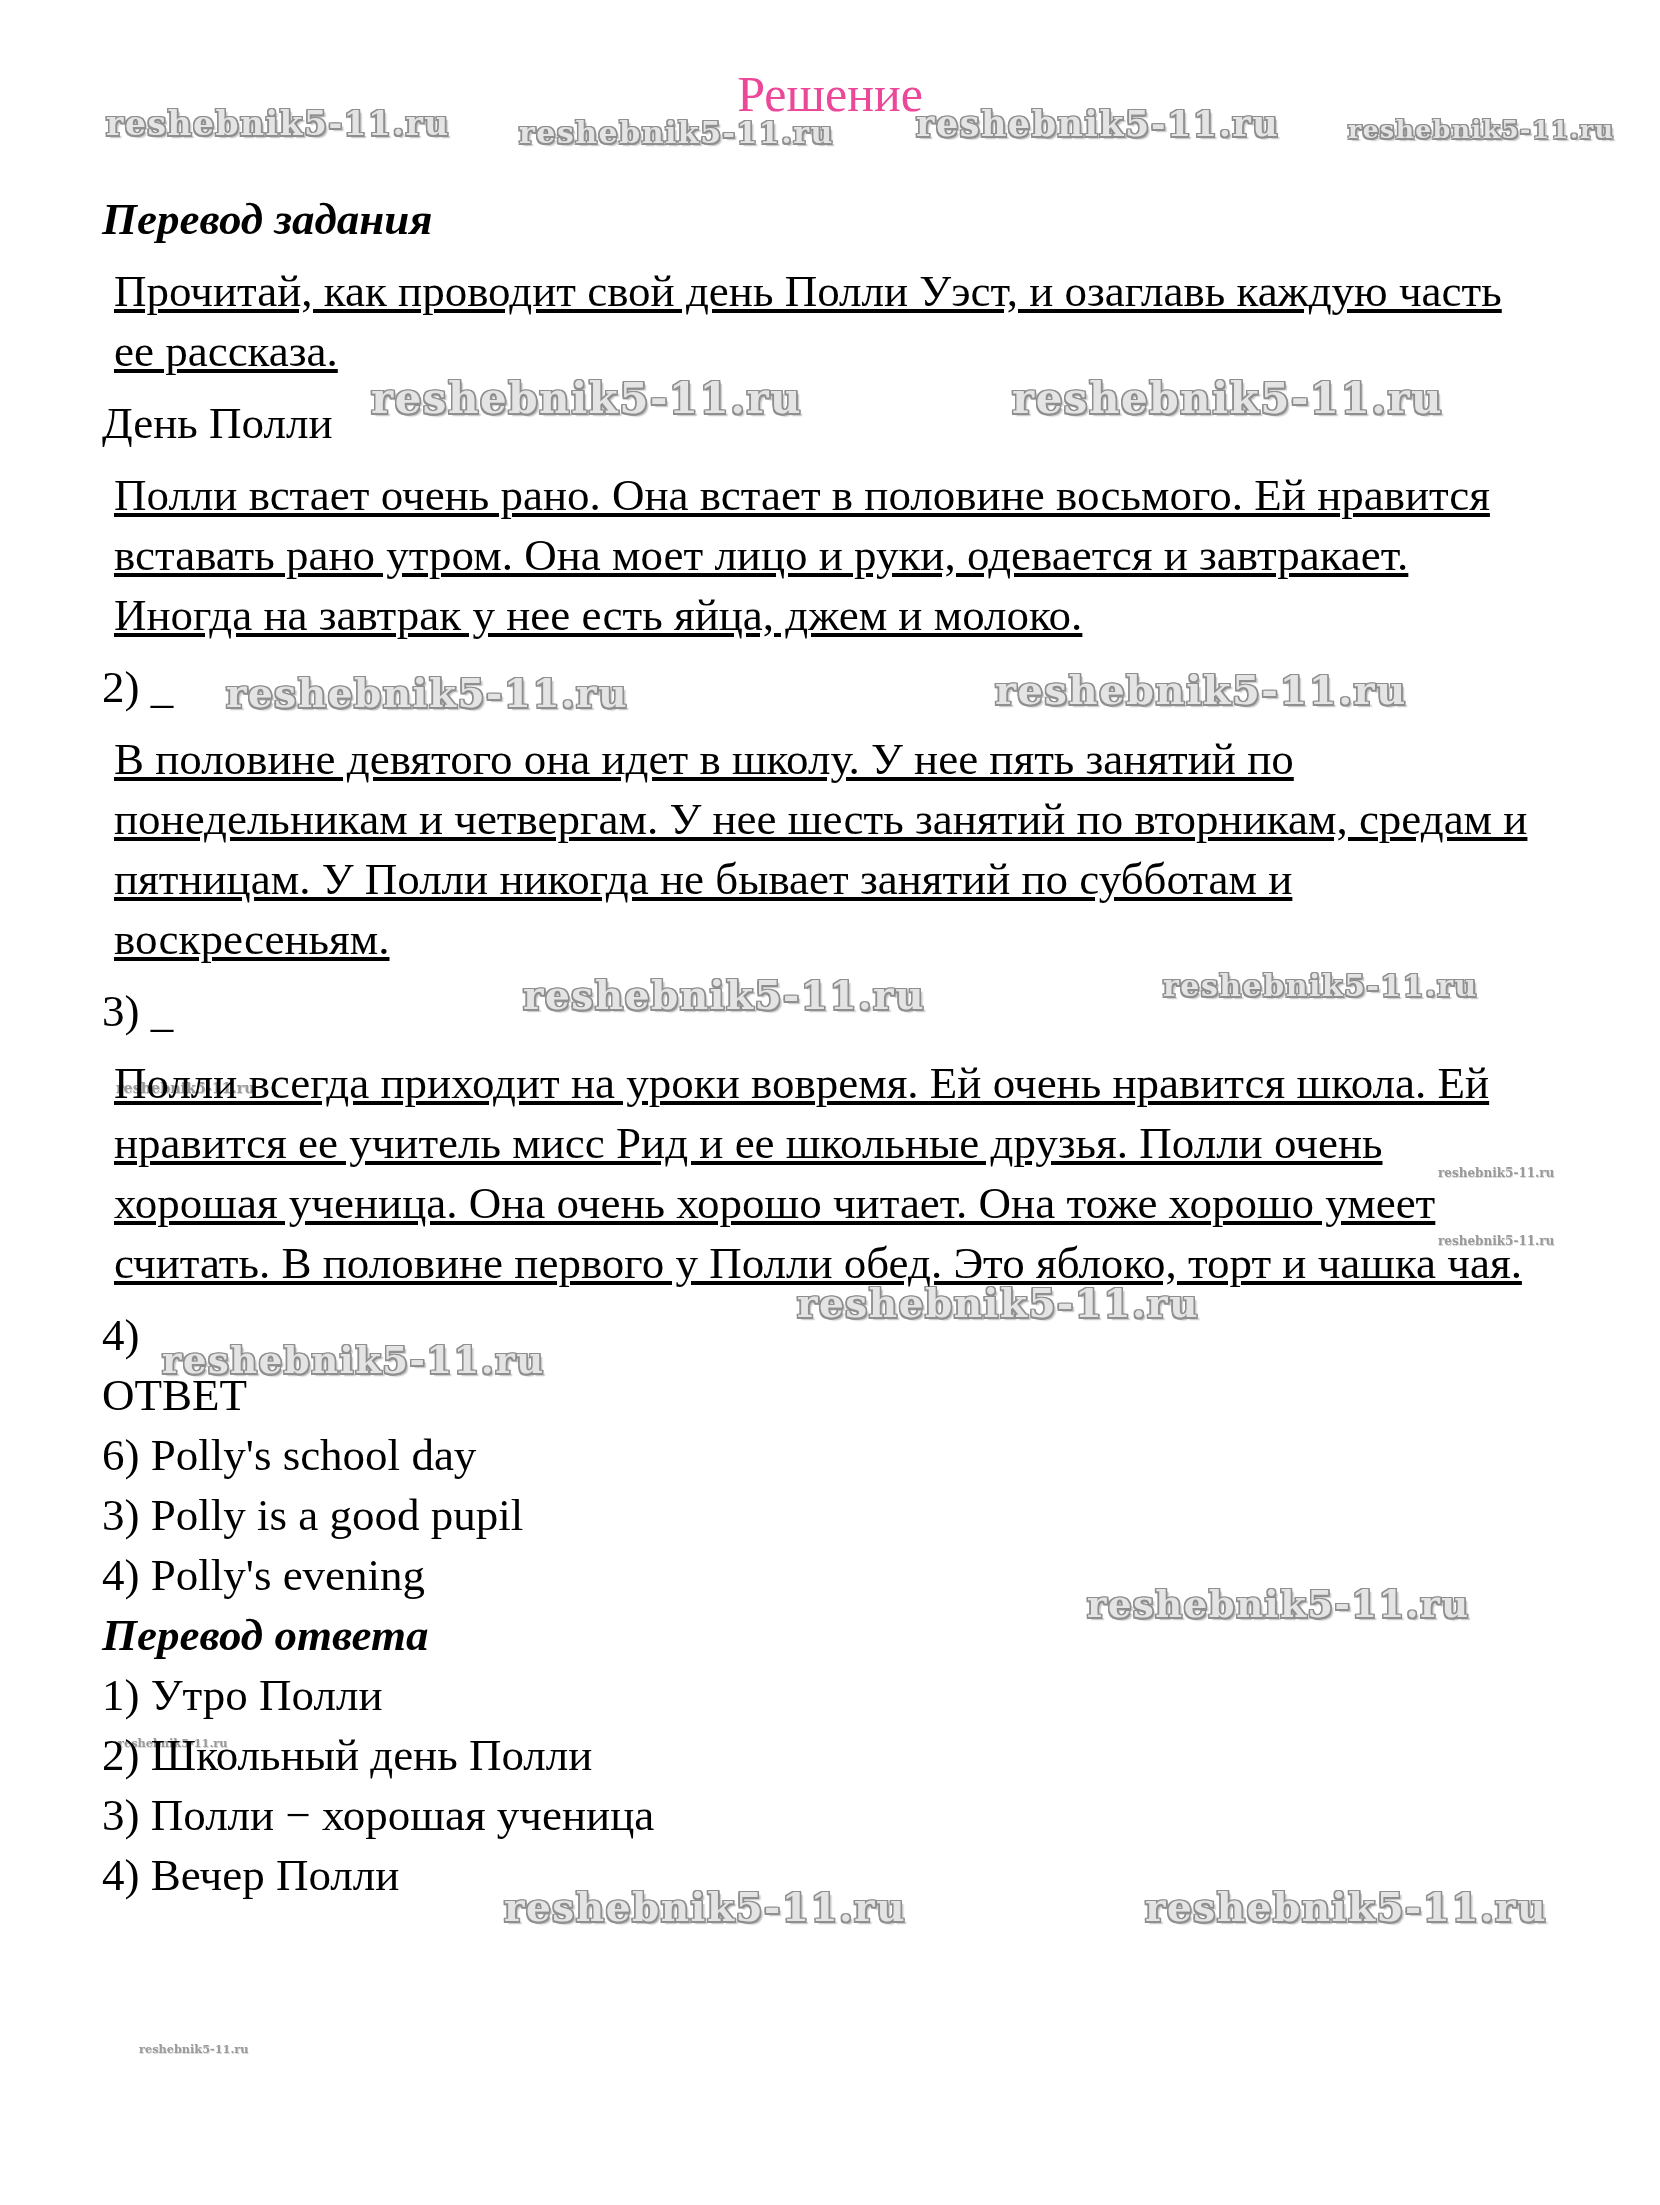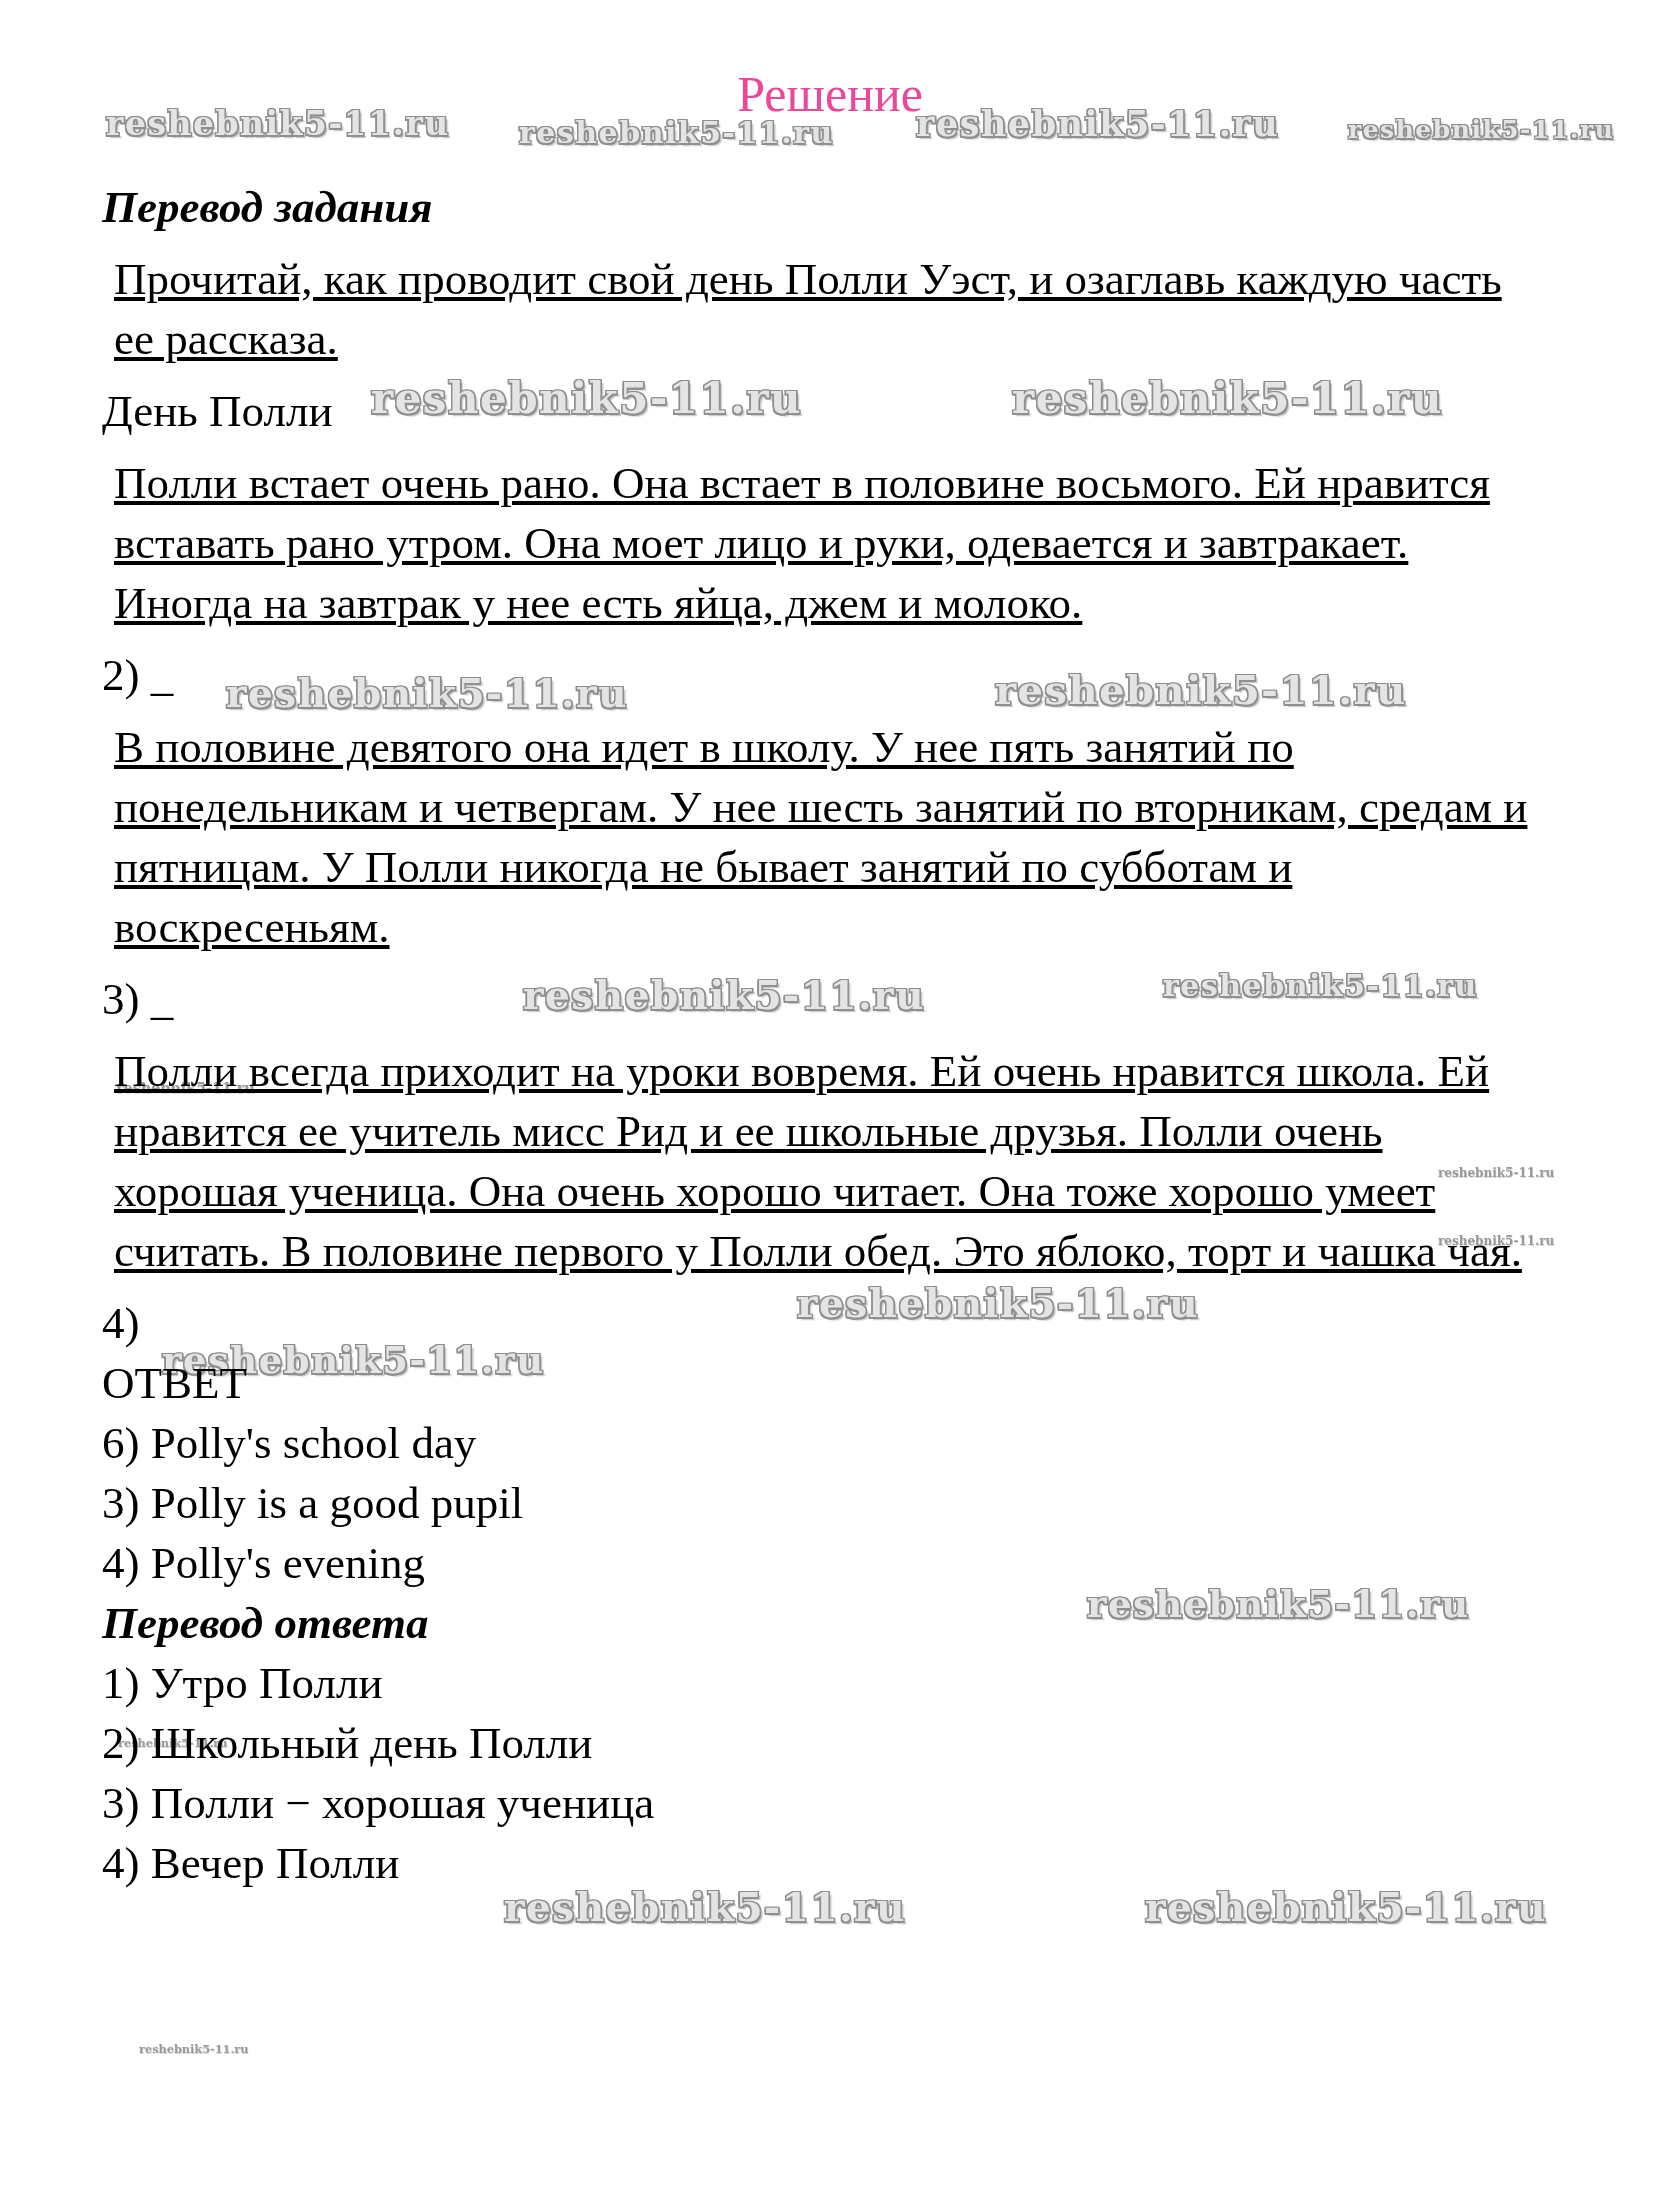--- a/index.html
+++ b/index.html
@@ -18,21 +18,21 @@
   .doc-title {
     position:absolute;
     top:65px; left:0; right:0;
     text-align:center;
     font-size:50px;
     font-weight:400;
     color:#ec4899;
   }
   .content {
     position:absolute;
-    left:102px; top:177px;
+    left:102px; top:189px;
     width:1442px;
     font-size:45px;
     line-height:60px;
   }
   .h-bold-italic {
     font-weight:bold;
     font-style:italic;
   }
   .h-bold {
     font-weight:normal;

